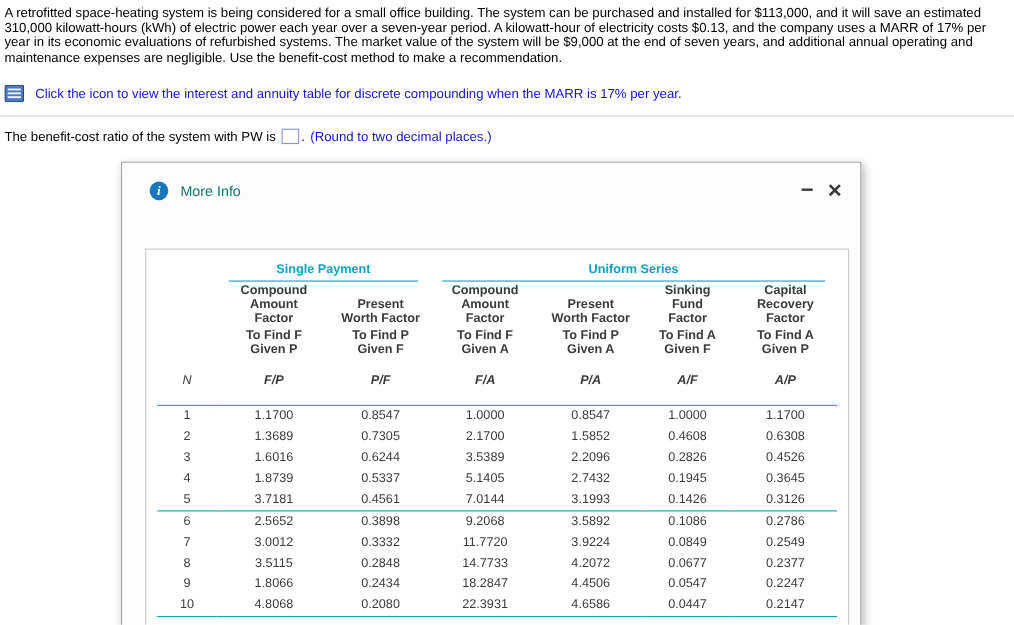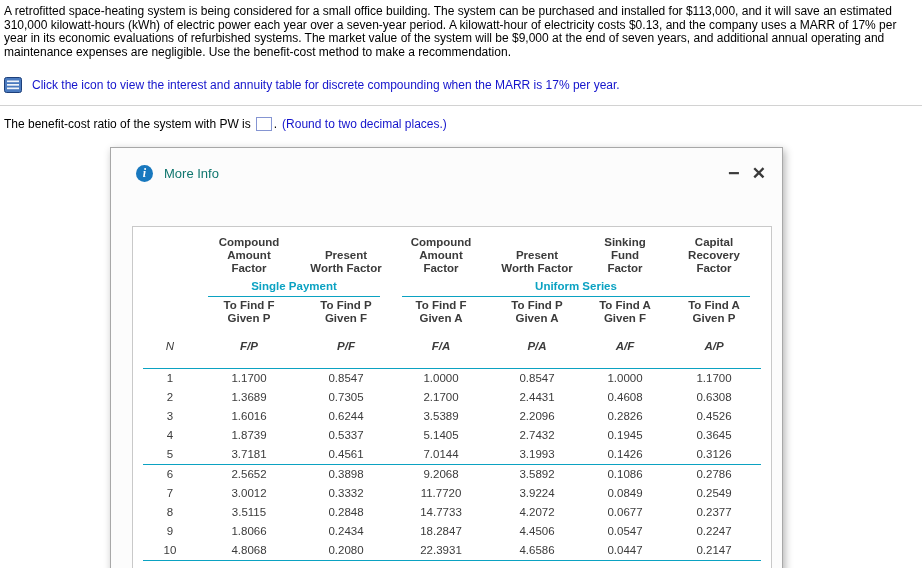--- a/index.html
+++ b/index.html
@@ -99,59 +99,59 @@
           <col style="width:54px">
             <col style="width:104px">
             <col style="width:90px">
           <col style="width:100px">
             <col style="width:92px">
             <col style="width:84px">
             <col style="width:94px">
         </colgroup>
         <tbody>
           <tr>
-            <td></td>
-            <td class="colhead">
-                <div class="pre">Compound
-Amount
-Factor</div>
-              </td>
-            <td class="colhead">
-                <div class="pre">Present
-Worth Factor</div>
-              </td>
-            <td class="colhead">
-                <div class="pre">Compound
-Amount
-Factor</div>
-              </td>
-            <td class="colhead">
-                <div class="pre">Present
-Worth Factor</div>
-              </td>
-            <td class="colhead">
-                <div class="pre">Sinking
-Fund
-Factor</div>
-              </td>
-            <td class="colhead">
-                <div class="pre">Capital
-Recovery
-Factor</div>
-              </td>
-          </tr>
-          <tr>
             <td class="g-cell"></td>
             <td colspan="2" class="g-cell">
               <div class="g-inner">Single Payment</div>
             </td>
             <td colspan="4" class="g-cell">
               <div class="g-inner">Uniform Series</div>
             </td>
           </tr>
+          <tr>
+            <td></td>
+            <td class="colhead">
+                <div class="pre">Compound
+Amount
+Factor</div>
+              </td>
+            <td class="colhead">
+                <div class="pre">Present
+Worth Factor</div>
+              </td>
+            <td class="colhead">
+                <div class="pre">Compound
+Amount
+Factor</div>
+              </td>
+            <td class="colhead">
+                <div class="pre">Present
+Worth Factor</div>
+              </td>
+            <td class="colhead">
+                <div class="pre">Sinking
+Fund
+Factor</div>
+              </td>
+            <td class="colhead">
+                <div class="pre">Capital
+Recovery
+Factor</div>
+              </td>
+          </tr>
           <tr class="subrow">
             <td class="n-cell">N</td>
             <td class="sub">
                 <div class="pre">To Find F
 Given P</div>
                 <div class="sym">F/P</div>
               </td>
             <td class="sub">
                 <div class="pre">To Find P
 Given F</div>
@@ -186,21 +186,21 @@
             <td>1.0000</td>
             <td>0.8547</td>
             <td>1.0000</td>
             <td>1.1700</td>
           </tr>
           <tr class="r">
             <td>2</td>
             <td>1.3689</td>
             <td>0.7305</td>
             <td>2.1700</td>
-            <td>2.4431</td>
+            <td>1.5852</td>
             <td>0.4608</td>
             <td>0.6308</td>
           </tr>
           <tr class="r">
             <td>3</td>
             <td>1.6016</td>
             <td>0.6244</td>
             <td>3.5389</td>
             <td>2.2096</td>
             <td>0.2826</td>

